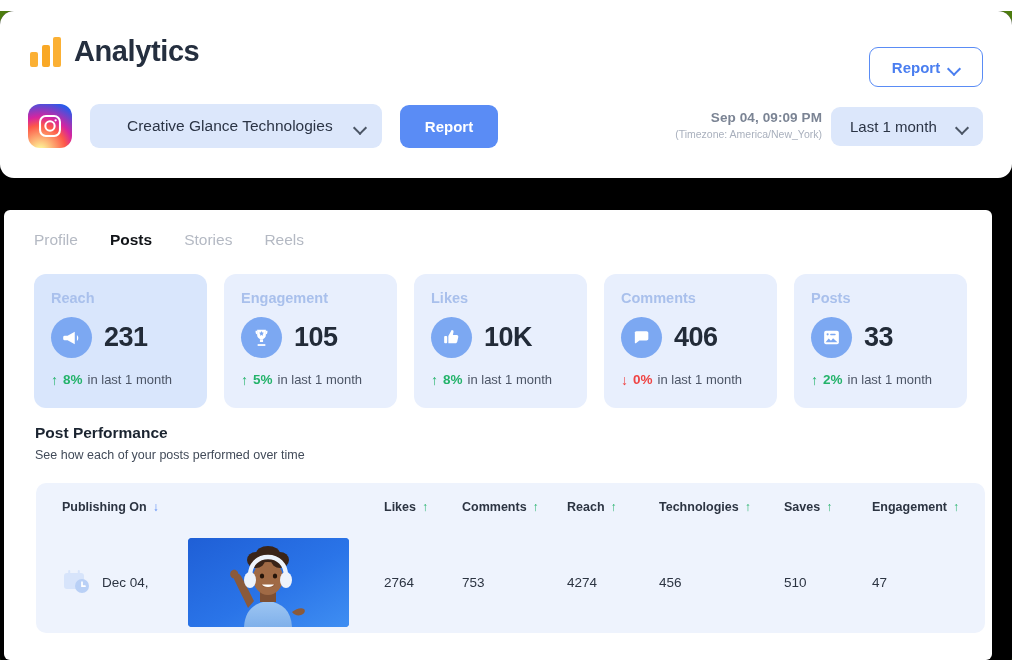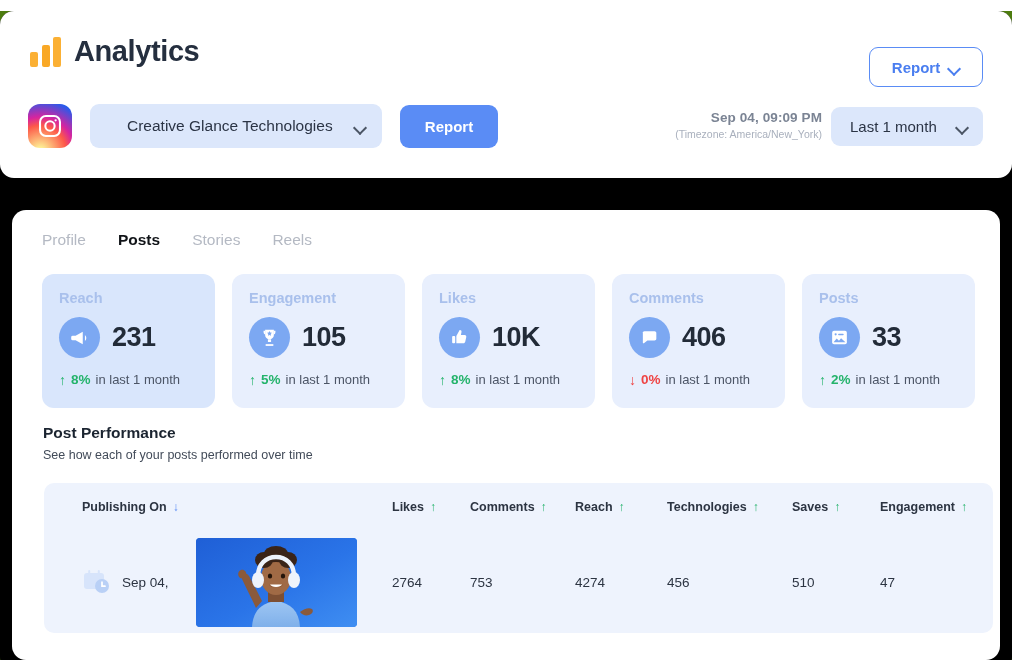--- a/index.html
+++ b/index.html
@@ -68,22 +68,22 @@
 
   .chev { width:11px; height:7px; position:relative; }
   .chev::before {
     content:""; position:absolute; left:0; top:0; width:8px; height:8px;
     border-right:2.2px solid currentColor; border-bottom:2.2px solid currentColor;
     transform: rotate(45deg); transform-origin: center;
   }
 
   
   .content-card {
-    position:absolute; left:12px; top:199px; width:988px; height:450px;
-    background:#ffffff; border-radius:14px;
+    position:absolute; left:4px; top:199px; width:988px; height:450px;
+    background:#ffffff; border-radius:6px;
   }
 
   .tabs { position:absolute; left:30px; top:21px; display:flex; gap:32px; }
   .tab { font-size:15.5px; color:#b4b9c3; cursor:pointer; }
   .tab.active { color:#111418; font-weight:bold; }
 
   
   .stats { position:absolute; left:30px; top:64px; display:flex; gap:17px; }
   .stat-card {
     width:173px; height:134px; background:#e8effd; border-radius:12px;
@@ -129,21 +129,21 @@
   .cal-icon { width:30px; height:28px; position:relative; flex:0 0 auto; }
   .date-text { font-size:13.5px; color:#2c3442; }
 
   .thumb {
     width:161px; height:89px; border-radius:4px; overflow:hidden; position:relative;
     background:#2f7ae5;
   }
   .thumb svg { display:block; width:100%; height:100%; }
 
   
-  .c0 { width:152px; padding-left:38px; }
+  .c0 { width:152px; padding-left:26px; }
   .c1 { width:196px; }
   .c2 { width:78px; }
   .c3 { width:105px; }
   .c4 { width:92px; }
   .c5 { width:125px; }
   .c6 { width:88px; }
   .c7 { width:110px; }
 </style>
 </head>
 <body>
@@ -342,21 +342,21 @@
         <div class="c0 date-cell">
           <span class="cal-icon">
             <svg width="30" height="28" viewBox="0 0 30 28" fill="none">
               <rect x="2" y="5" width="20" height="16" rx="3" fill="#d7e4fb"></rect>
               <rect x="6.2" y="2" width="2" height="5" rx="1" fill="#d7e4fb"></rect>
               <rect x="15.8" y="2" width="2" height="5" rx="1" fill="#d7e4fb"></rect>
               <circle cx="20" cy="18" r="7" fill="#b9d0f6"></circle>
               <path d="M20 14.2v4h3" stroke="#ffffff" stroke-width="1.7" stroke-linecap="round"></path>
             </svg>
           </span>
-          <span class="date-text">Sep 04,</span>
+          <span class="date-text">Dec 04,</span>
         </div>
 
         <div class="c1">
           <div class="thumb">
             <svg viewBox="0 0 161 89" preserveAspectRatio="xMidYMid slice" aria-hidden="true">
               <defs>
                 <linearGradient id="bgBlue" x1="0" y1="0" x2="1" y2="1">
                   <stop offset="0%" stop-color="#1f5fd6"></stop>
                   <stop offset="55%" stop-color="#2a74e8"></stop>
                   <stop offset="100%" stop-color="#3f8ef2"></stop>

